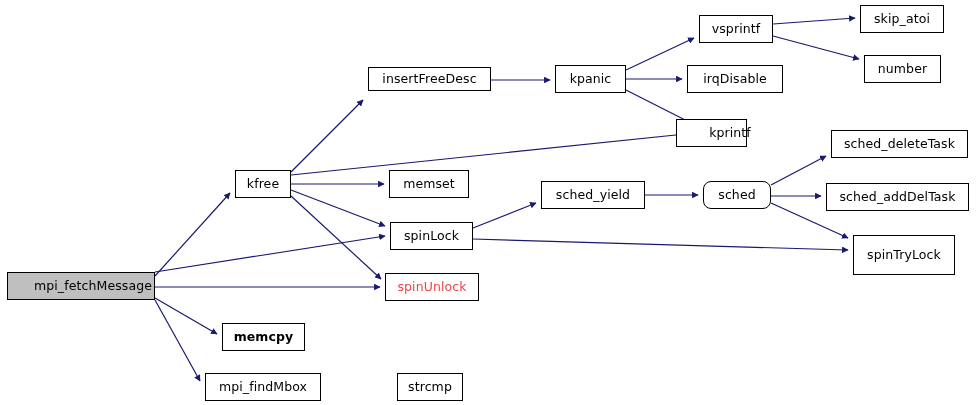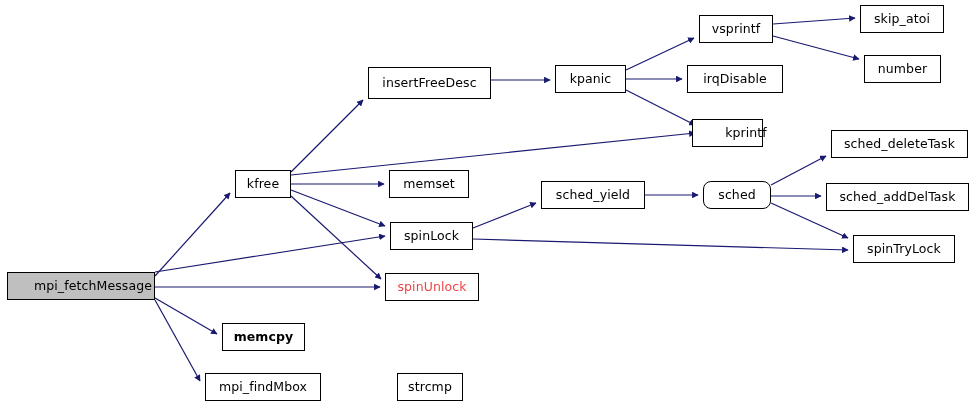--- a/index.html
+++ b/index.html
@@ -88,21 +88,21 @@
       </div>
       <div class="node" style="left: 235px; top: 170px; width: 56px; height: 28px; border-color: rgb(0, 0, 0); background: rgb(255, 255, 255); color: rgb(0, 0, 0);">
         <span>kfree</span>
       </div>
       <div class="node" style="left: 222px; top: 323px; width: 83px; height: 28px; border-color: rgb(0, 0, 0); background: rgb(255, 255, 255); color: rgb(0, 0, 0); font-weight: bold;">
         <span>memcpy</span>
       </div>
       <div class="node" style="left: 205px; top: 373px; width: 116px; height: 28px; border-color: rgb(0, 0, 0); background: rgb(255, 255, 255); color: rgb(0, 0, 0);">
         <span>mpi_findMbox</span>
       </div>
-      <div class="node" style="left: 368px; top: 67px; width: 123px; height: 32px; border-color: rgb(0, 0, 0); background: rgb(255, 255, 255); color: rgb(0, 0, 0);">
+      <div class="node" style="left: 368px; top: 67px; width: 123px; height: 24px; border-color: rgb(0, 0, 0); background: rgb(255, 255, 255); color: rgb(0, 0, 0);">
         <span>insertFreeDesc</span>
       </div>
       <div class="node" style="left: 389px; top: 170px; width: 80px; height: 28px; border-color: rgb(0, 0, 0); background: rgb(255, 255, 255); color: rgb(0, 0, 0);">
         <span>memset</span>
       </div>
       <div class="node" style="left: 390px; top: 222px; width: 83px; height: 28px; border-color: rgb(0, 0, 0); background: rgb(255, 255, 255); color: rgb(0, 0, 0);">
         <span>spinLock</span>
       </div>
       <div class="node" style="left: 385px; top: 273px; width: 94px; height: 28px; border-color: rgb(0, 0, 0); background: rgb(255, 255, 255); color: #ef4444;">
         <span>spinUnlock</span>
@@ -115,36 +115,36 @@
       </div>
       <div class="node" style="left: 541px; top: 181px; width: 104px; height: 28px; border-color: rgb(0, 0, 0); background: rgb(255, 255, 255); color: rgb(0, 0, 0);">
         <span>sched_yield</span>
       </div>
       <div class="node" style="left: 699px; top: 15px; width: 74px; height: 28px; border-color: rgb(0, 0, 0); background: rgb(255, 255, 255); color: rgb(0, 0, 0);">
         <span>vsprintf</span>
       </div>
       <div class="node" style="left: 687px; top: 65px; width: 96px; height: 28px; border-color: rgb(0, 0, 0); background: rgb(255, 255, 255); color: rgb(0, 0, 0);">
         <span>irqDisable</span>
       </div>
-      <div class="node" style="left: 692px; top: 119px; width: 71px; height: 28px; border-color: rgb(0, 0, 0); background: rgb(255, 255, 255); color: rgb(0, 0, 0); padding-left: 37px;">
+      <div class="node" style="left: 676px; top: 119px; width: 71px; height: 28px; border-color: rgb(0, 0, 0); background: rgb(255, 255, 255); color: rgb(0, 0, 0); padding-left: 37px;">
         <span>kprintf</span>
       </div>
       <div class="node" style="left: 703px; top: 181px; width: 68px; height: 28px; border-color: rgb(0, 0, 0); background: rgb(255, 255, 255); color: rgb(0, 0, 0); border-radius: 8px;">
         <span>sched</span>
       </div>
       <div class="node" style="left: 860px; top: 5px; width: 84px; height: 28px; border-color: rgb(0, 0, 0); background: rgb(255, 255, 255); color: rgb(0, 0, 0);">
         <span>skip_atoi</span>
       </div>
       <div class="node" style="left: 864px; top: 55px; width: 77px; height: 28px; border-color: rgb(0, 0, 0); background: rgb(255, 255, 255); color: rgb(0, 0, 0);">
         <span>number</span>
       </div>
       <div class="node" style="left: 831px; top: 130px; width: 137px; height: 28px; border-color: rgb(0, 0, 0); background: rgb(255, 255, 255); color: rgb(0, 0, 0);">
         <span>sched_deleteTask</span>
       </div>
       <div class="node" style="left: 826px; top: 183px; width: 143px; height: 28px; border-color: rgb(0, 0, 0); background: rgb(255, 255, 255); color: rgb(0, 0, 0);">
         <span>sched_addDelTask</span>
       </div>
-      <div class="node" style="left: 853px; top: 235px; width: 102px; height: 28px; border-color: rgb(0, 0, 0); background: rgb(255, 255, 255); color: rgb(0, 0, 0);">
+      <div class="node" style="left: 853px; top: 235px; width: 102px; height: 40px; border-color: rgb(0, 0, 0); background: rgb(255, 255, 255); color: rgb(0, 0, 0);">
         <span>spinTryLock</span>
       </div>
     </div>
 
 </div>
 
 </body></html>

